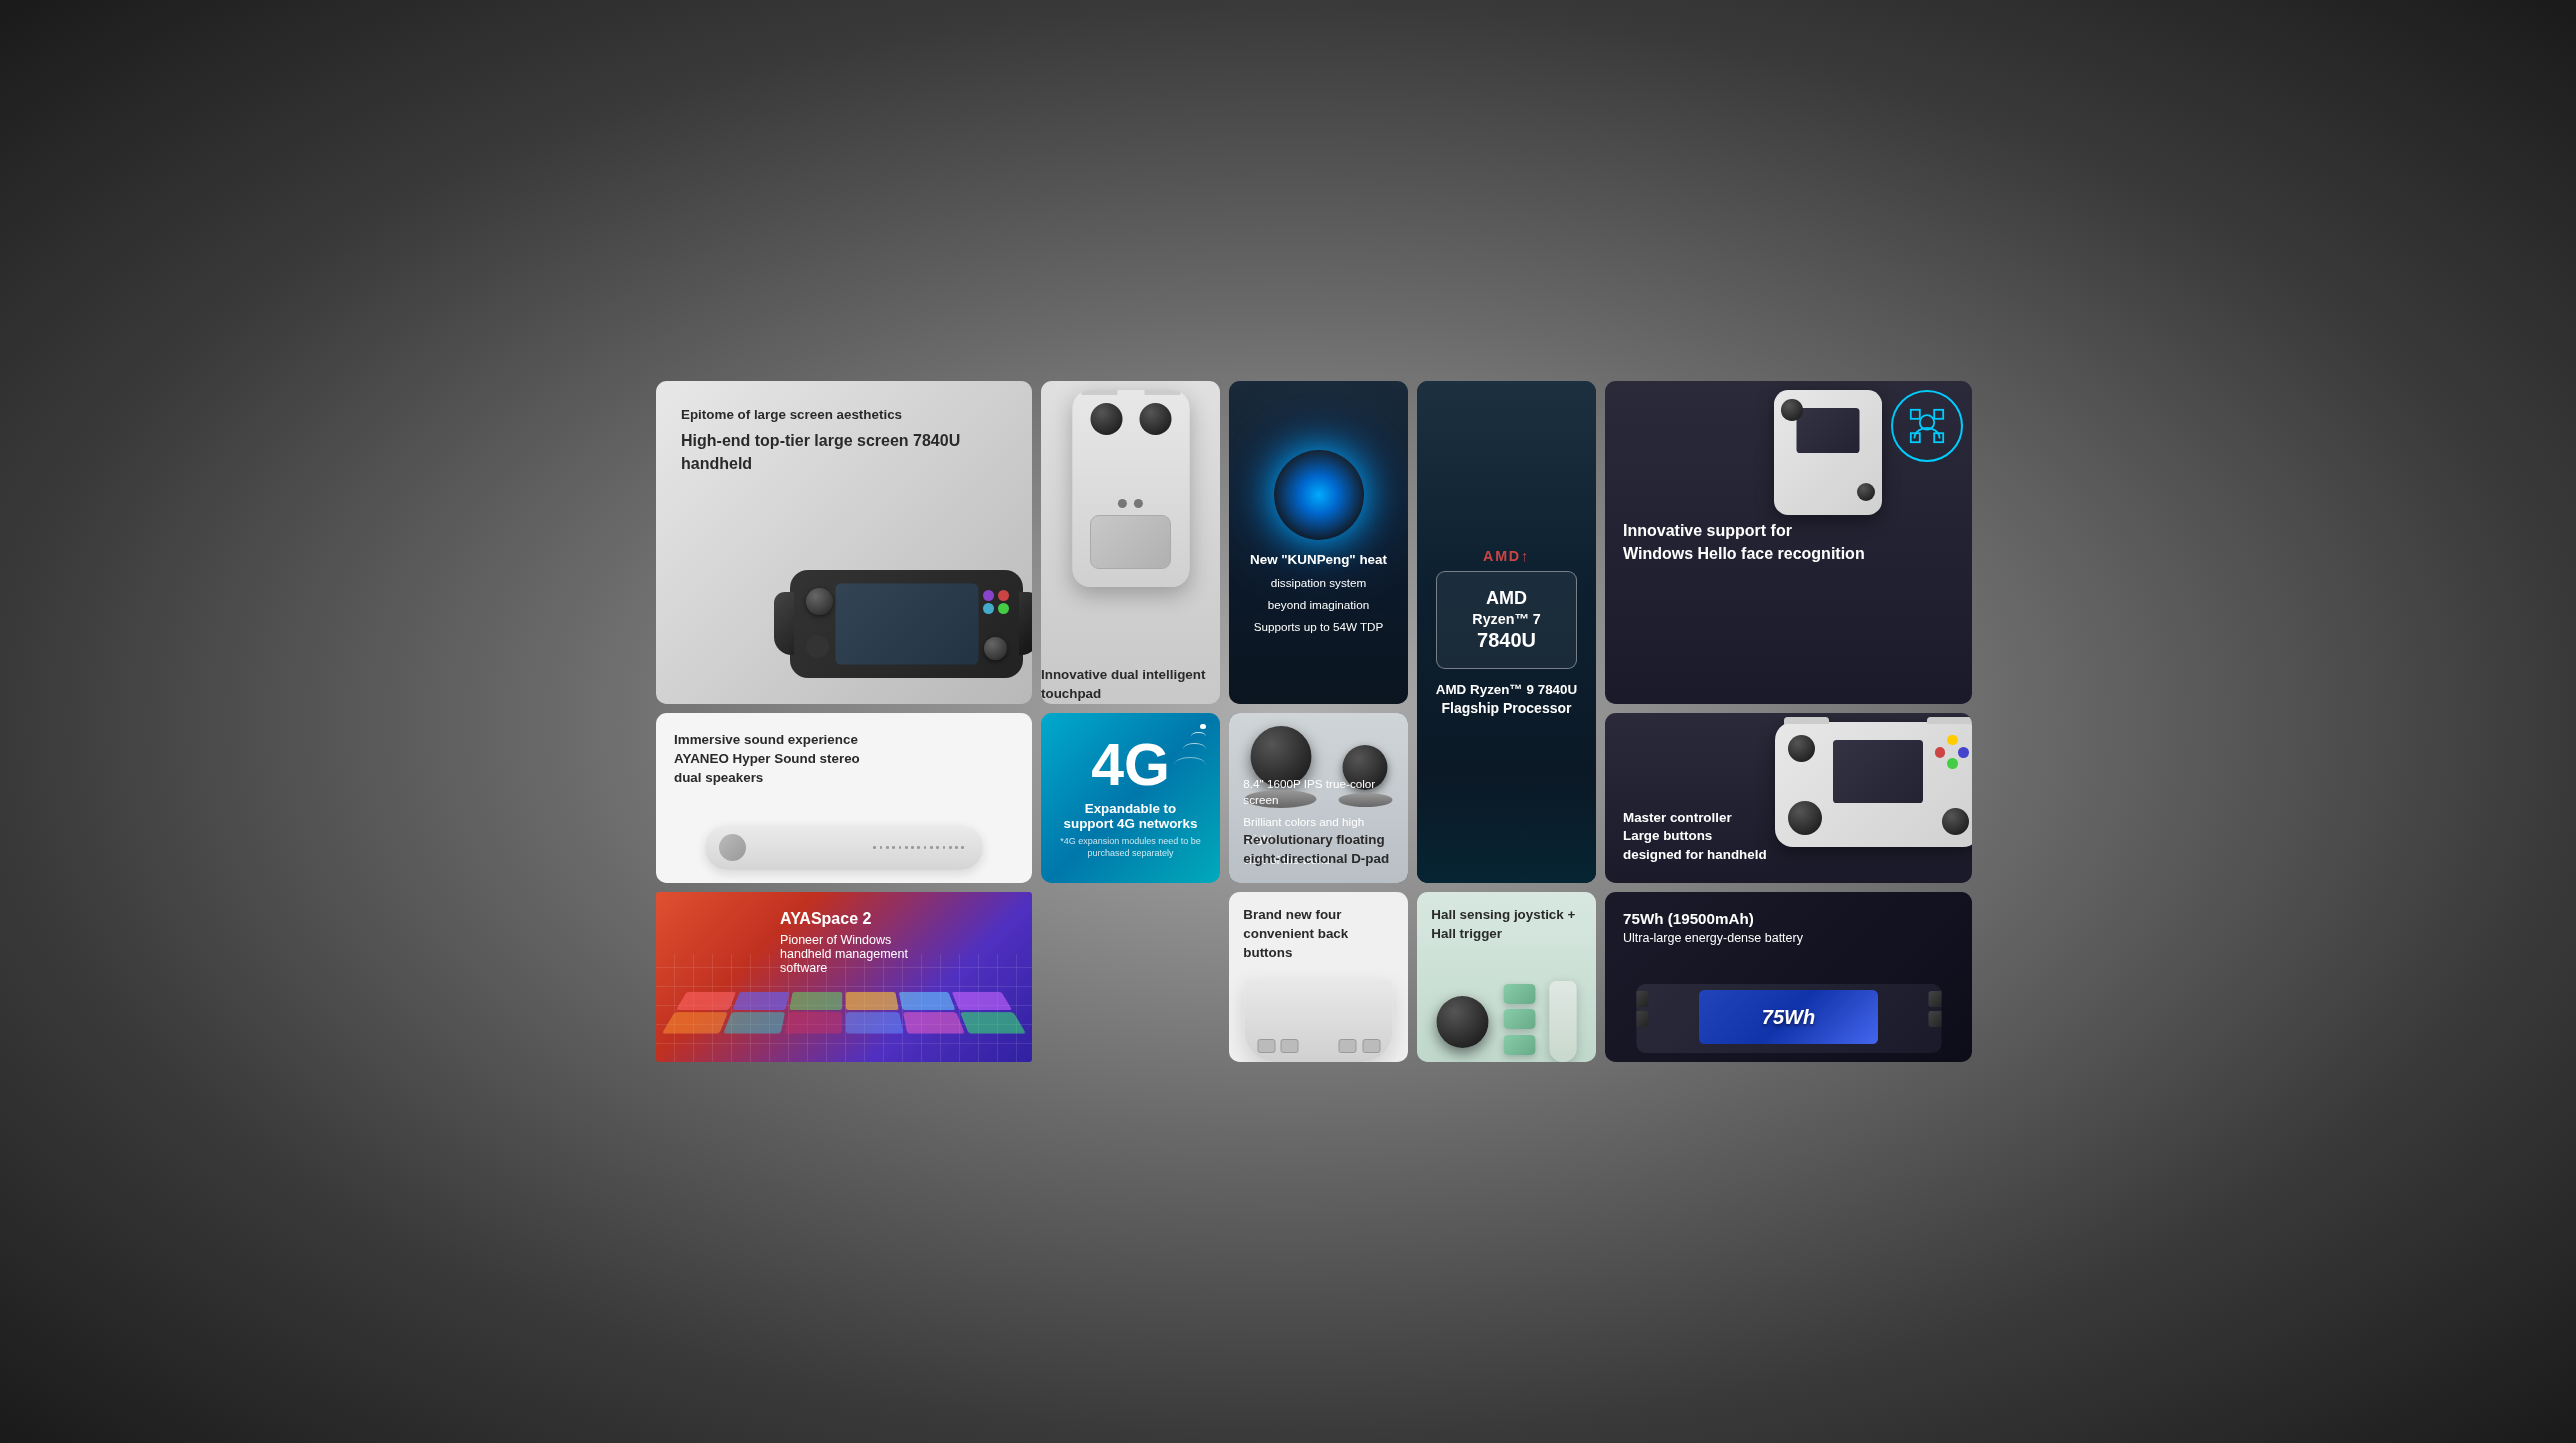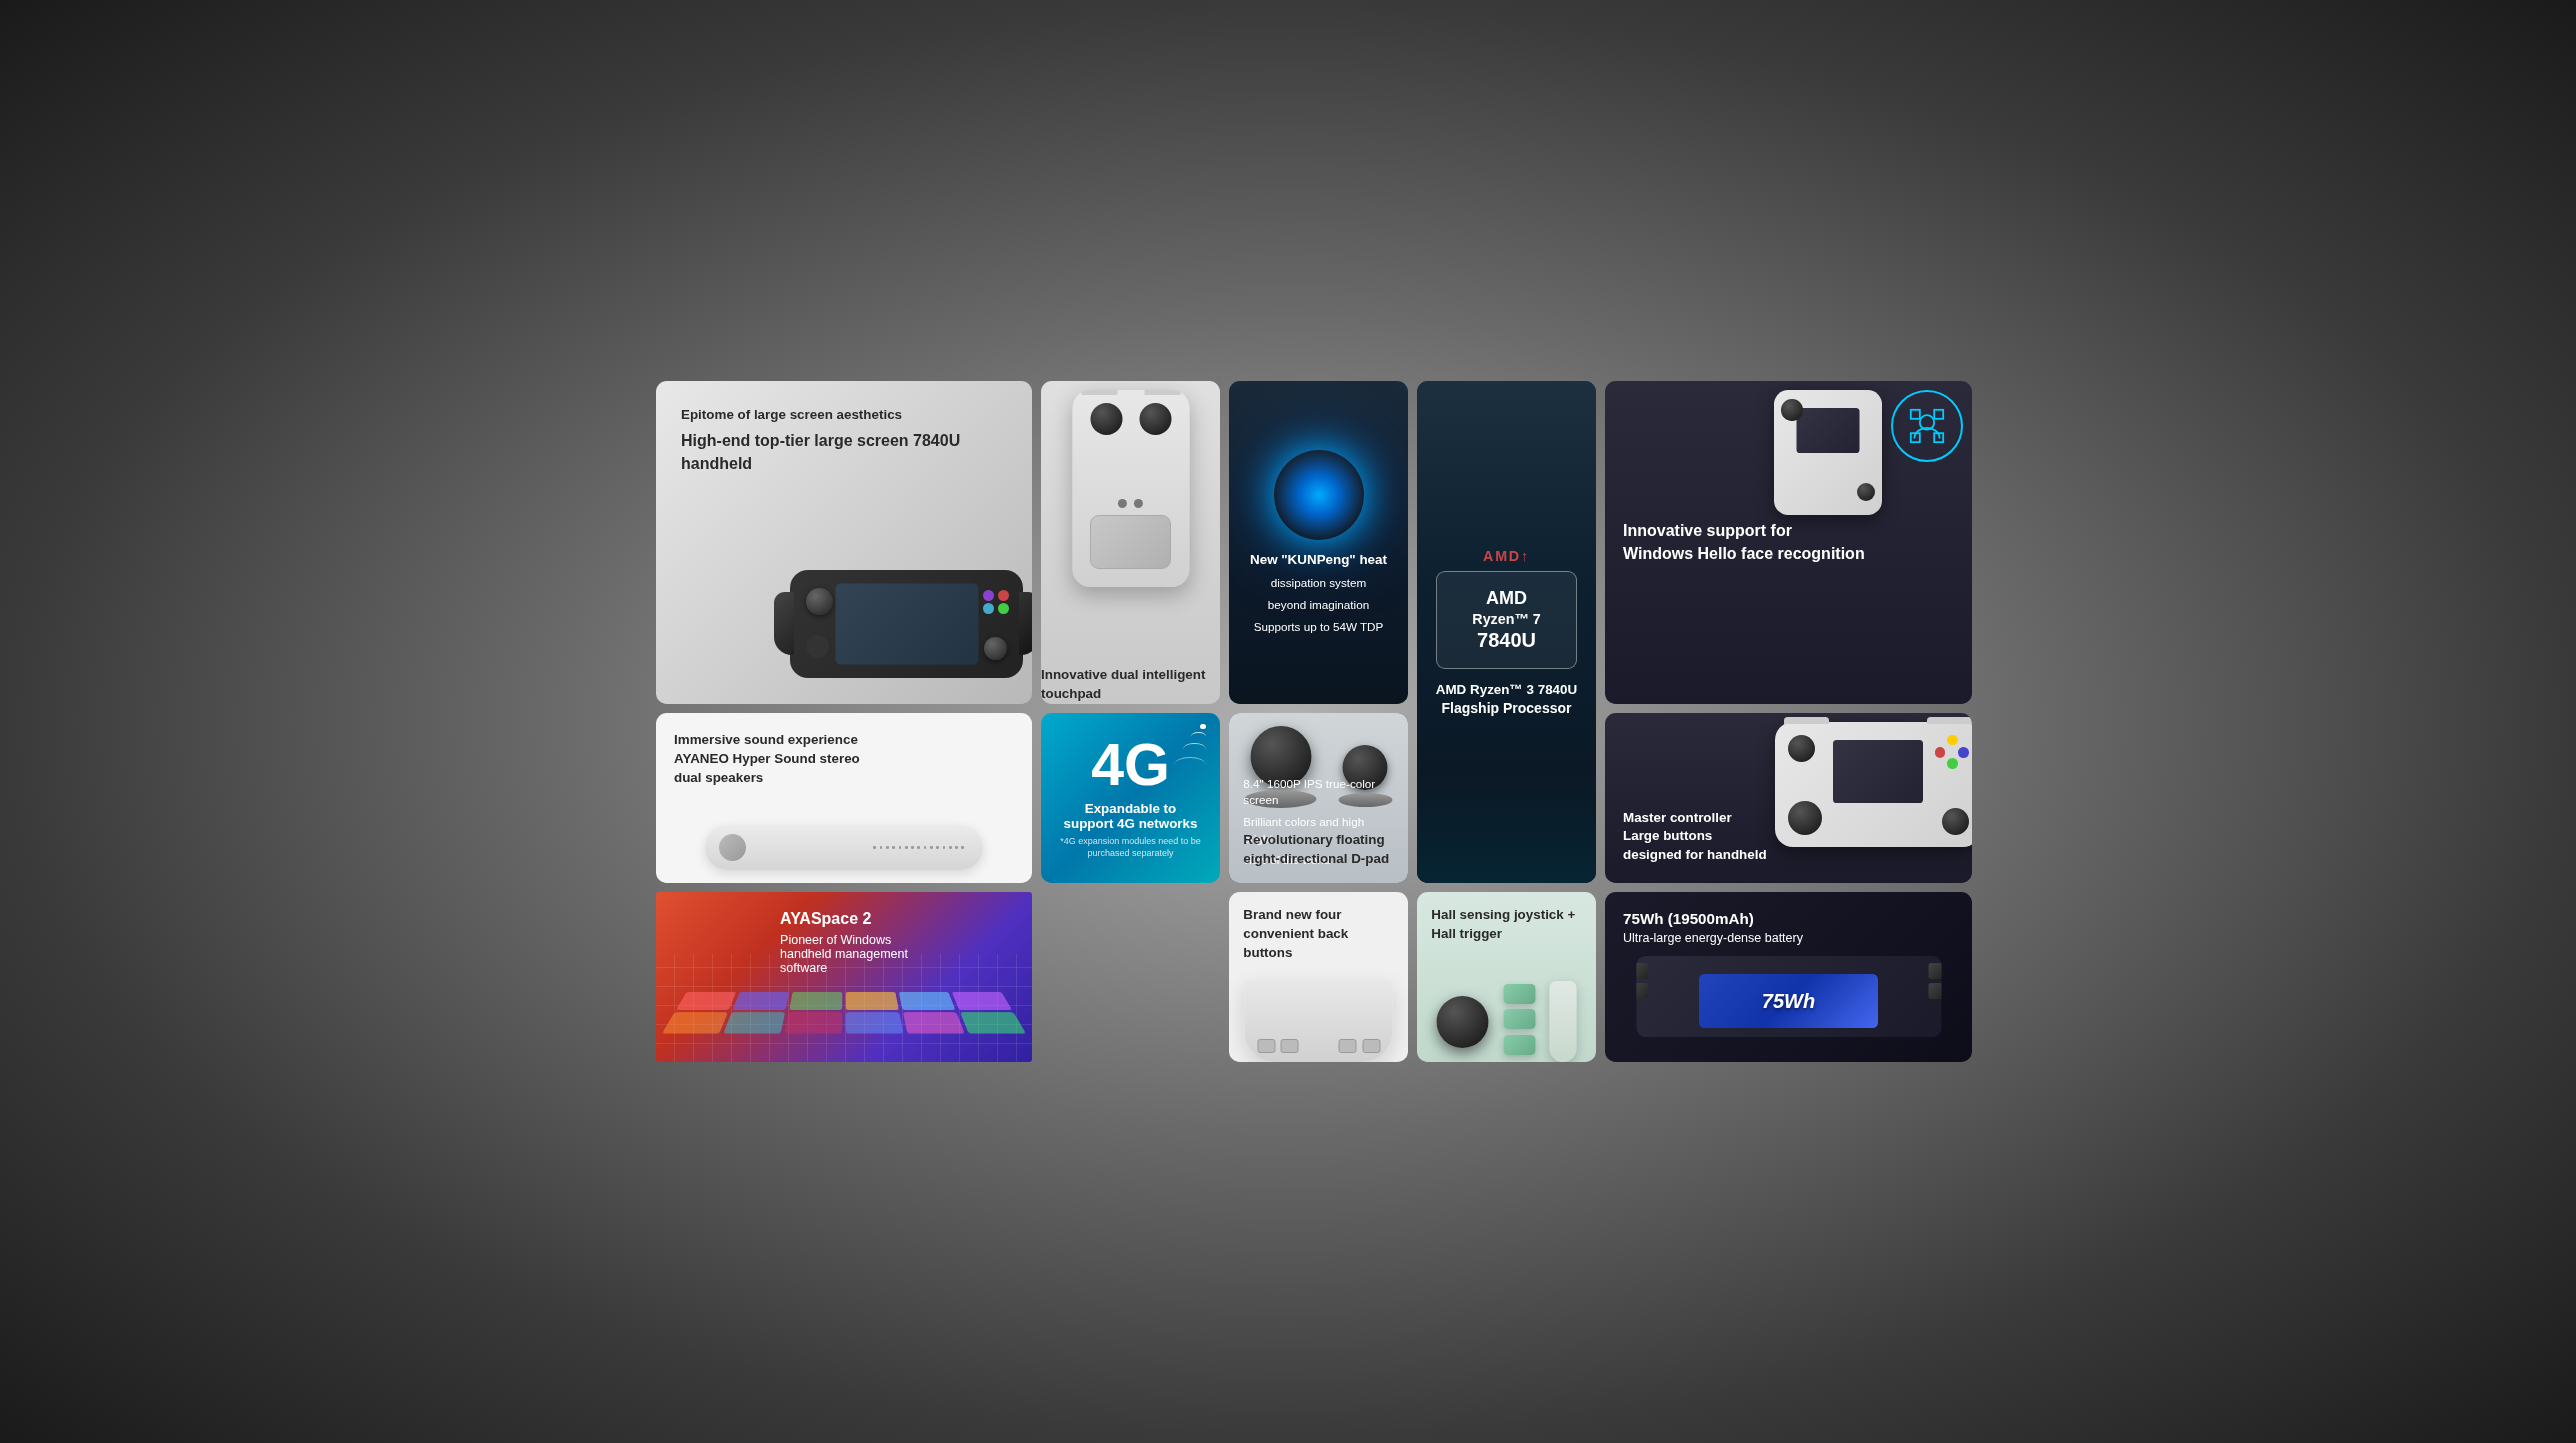--- a/index.html
+++ b/index.html
@@ -398,21 +398,21 @@
     <div style="position:absolute;bottom:0;left:0;right:0;height:108px;background:linear-gradient(180deg,transparent,rgba(0,60,80,0.4));border-radius:0 0 10.8px 10.8px;"></div>
     <div style="position:relative;z-index:1;text-align:center;">
 
       <div style="color:#cc4444;font-size:14.3px;font-weight:900;letter-spacing:1.8px;margin-bottom:7.2px;">AMD↑</div>
 
       <div style="border:1.8px solid rgba(255,255,255,0.4);border-radius:9px;padding:16px 14.3px;background:rgba(255,255,255,0.06);margin-bottom:12.5px;">
         <div style="color:white;font-size:18px;font-weight:900;line-height:1.2;">AMD</div>
         <div style="color:white;font-size:14.3px;font-weight:700;line-height:1.3;">Ryzen™ 7</div>
         <div style="color:white;font-size:20px;font-weight:900;line-height:1.2;">7840U</div>
       </div>
-      <div style="color:white;font-size:13.4px;font-weight:600;">AMD Ryzen™ 3 7840U</div>
+      <div style="color:white;font-size:13.4px;font-weight:600;">AMD Ryzen™ 9 7840U</div>
       <div style="color:white;font-size:14px;font-weight:600;margin-top:3.6px;">Flagship Processor</div>
     </div>
   </div>
 
   <div class="cell-windows-hello">
 
     <div style="position:absolute;top:0;left:0;right:0;bottom:0;overflow:hidden;border-radius:10.8px;">
       <div style="position:absolute;top:9px;right:9px;width:72px;height:72px;border:2.7px solid #00ccff;border-radius:50%;display:flex;align-items:center;justify-content:center;">
         <svg width="36" height="36" viewBox="0 0 40 40" fill="none">
           <circle cx="20" cy="16" r="8" stroke="#00ccff" stroke-width="2" fill="none"></circle>
@@ -623,21 +623,21 @@
   </div>
 
   <div class="cell-battery">
     <div class="text-light" style="position:relative;z-index:1;">
       <div style="font-size:15.2px;font-weight:700;">75Wh (19500mAh)</div>
       <div style="font-size:12.5px;margin-top:3.6px;">Ultra-large energy-dense battery</div>
     </div>
 
     <div style="position:absolute;bottom:9px;left:50%;transform:translateX(-50%);width:305px;height:108px;">
 
-      <div style="position:absolute;bottom:16px;left:0;width:305px;height:81px;background:linear-gradient(135deg,#2a2a3a,#1a1a2a);border-radius:9px;overflow:hidden;">
+      <div style="position:absolute;bottom:0;left:0;width:305px;height:69px;background:linear-gradient(135deg,#2a2a3a,#1a1a2a);border-radius:9px;overflow:hidden;">
 
         <div style="position:absolute;bottom:9px;left:50%;transform:translateX(-50%);width:179px;height:54px;background:linear-gradient(135deg,#2244bb,#1133aa,#4466ee);border-radius:5.4px;display:flex;align-items:center;justify-content:center;">
           <div style="color:white;font-size:20px;font-weight:900;font-style:italic;text-shadow:0 1.8px 3.6px rgba(0,0,0,0.5);">75Wh</div>
         </div>
 
         <div style="position:absolute;right:-3.6px;top:7.2px;display:flex;flex-direction:column;gap:3.6px;">
           <div style="width:16px;height:16px;background:linear-gradient(135deg,#444,#222);border-radius:2.7px;"></div>
           <div style="width:16px;height:16px;background:linear-gradient(135deg,#444,#222);border-radius:2.7px;"></div>
         </div>
 

